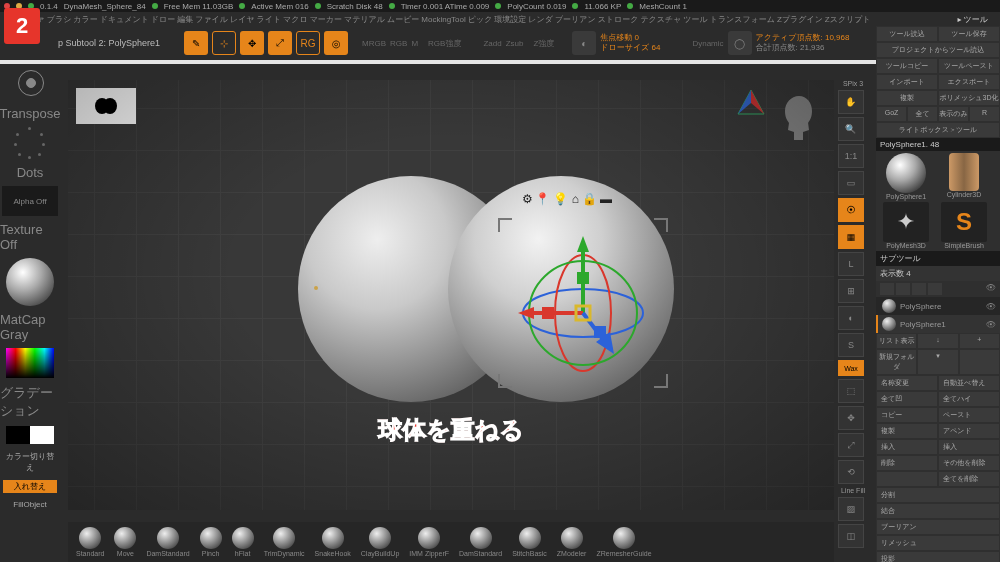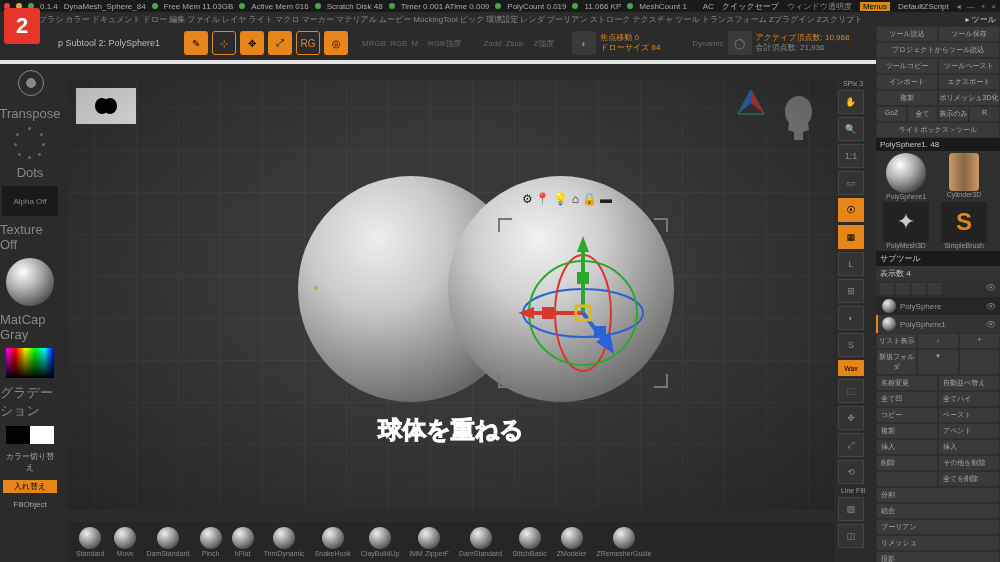--- a/index.html
+++ b/index.html
@@ -10,21 +10,21 @@
 .statusbar .dot { width: 6px; height: 6px; border-radius: 50%; }
 .dot.red { background: #d44; } .dot.yellow { background: #da4; } .dot.green { background: #4a4; }
 .statusbar .rt { margin-left: auto; display: flex; gap: 8px; align-items: center; }
 .statusbar .quick { color: #bbb; }
 .statusbar .wa { color: #888; }
 .statusbar .menus { background: #d98a1a; color: #000; padding: 0 3px; }
 .statusbar .defscript { color: #aaa; }
 .statusbar .win-icons { display:flex; gap:6px; color:#888; }
 
 
-.mainmenu { height: 14px; background: #2b2b2b; display: flex; gap: 2px; padding: 0 4px; font-size: 8px; color: #888; align-items: center; overflow: hidden; }
+.mainmenu { height: 14px; background: #2b2b2b; display: flex; gap: 2px; padding: 0 12px; font-size: 8px; color: #888; align-items: center; overflow: hidden; }
 .mainmenu span { white-space: nowrap; cursor: pointer; }
 .mainmenu .rt-tool { margin-left: auto; color: #ccc; }
 
 
 .stepbadge { position: absolute; top: 8px; left: 4px; width: 36px; height: 36px; background: #e6352b; color: #fff; font-size: 22px; font-weight: 700; display: flex; align-items: center; justify-content: center; border-radius: 3px; z-index: 50; }
 
 
 .toolbar2 { height: 38px; background: #2b2b2b; display: flex; align-items: center; gap: 4px; padding: 2px 6px 2px 58px; border-bottom: 4px solid #e5e5e5; }
 .subtool-path { font-size: 9px; color: #bbb; }
 .tb2-btn { background: #4a4a4a; color: #ccc; padding: 3px 6px; font-size: 8px; border-radius: 2px; cursor: pointer; }
@@ -127,33 +127,20 @@
   <span class="dot green"></span>
   <span>Scratch Disk 48</span>
   <span class="dot green"></span>
   <span>Timer 0.001 ATime 0.009</span>
   <span class="dot green"></span>
   <span>PolyCount 0.019</span>
   <span class="dot green"></span>
   <span>11.066 KP</span>
   <span class="dot green"></span>
   <span>MeshCount 1</span>
-  <div class="rt">
-    <span>AC</span>
-    <span class="quick">クイックセーブ</span>
-    <span class="wa">ウィンドウ透明度</span>
-    <span class="menus">Menus</span>
-    <span class="defscript">DefaultZScript</span>
-    <span class="win-icons">
-      <span>◂</span>
-      <span>—</span>
-      <span>+</span>
-      <span>×</span>
-    </span>
-  </div>
 </div>
 
 <div class="mainmenu" id="mainmenu">
     <span>アルファ</span>
     <span>ブラシ</span>
     <span>カラー</span>
     <span>ドキュメント</span>
     <span>ドロー</span>
     <span>編集</span>
     <span>ファイル</span>

